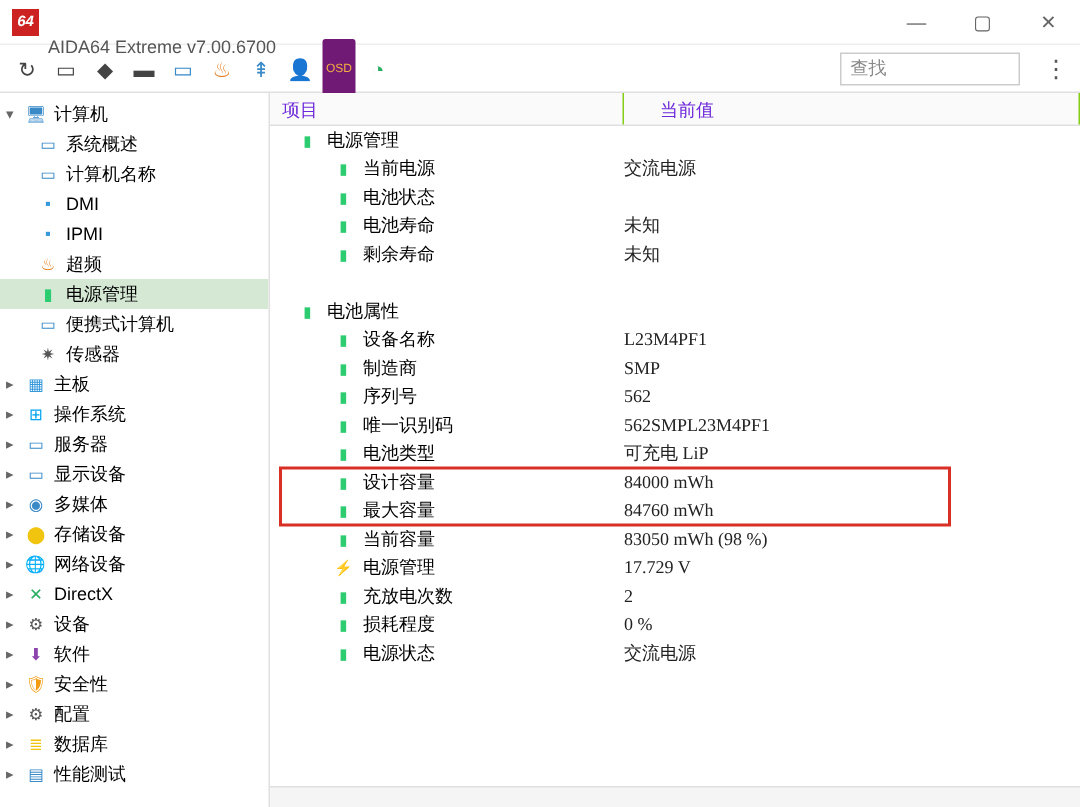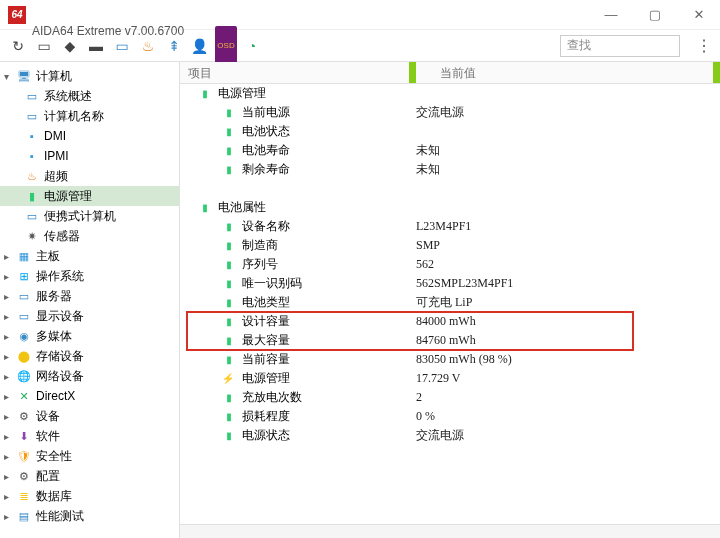--- a/index.html
+++ b/index.html
@@ -37,21 +37,21 @@
 .ni-dx { color: #27ae60; }
 .ni-shield { color: #f39c12; }
 .ni-gear { color: #555; }
 .ni-mb { color: #3498db; }
 .ni-net { color: #16a085; }
 .ni-sw { color: #8e44ad; }
 
 
 .content { flex: 1; display: flex; flex-direction: column; overflow: hidden; }
 .col-header { height: 22px; display: flex; border-bottom: 1px solid #e0e0e0; background: #fafafa; }
-.col-header div { padding: 3px 8px; border-right: 7px solid #84cc16; color: #737373; }
+.col-header div { padding: 3px 8px; border-right: 1px solid #84cc16; color: #6d28d9; }
 .col1 { width: 236px; }
 .col2 { flex: 1; margin-left: 16px; }
 .rows { flex: 1; overflow-y: auto; position: relative; padding-bottom: 4px; }
 .row { display: flex; height: 19px; align-items: center; }
 .row .cell1 { width: 236px; display: flex; align-items: center; }
 .row .cell2 { flex: 1; color: #222; font-family: Liberation Serif, serif; }
 .section .cell1 { padding-left: 18px; font-weight: normal; }
 .prop .cell1 { padding-left: 42px; }
 .row-icon { width: 14px; height: 12px; margin-right: 6px; display: inline-flex; align-items: center; justify-content: center; font-size: 10px; }
 .ri-batt { color: #2ecc71; }

